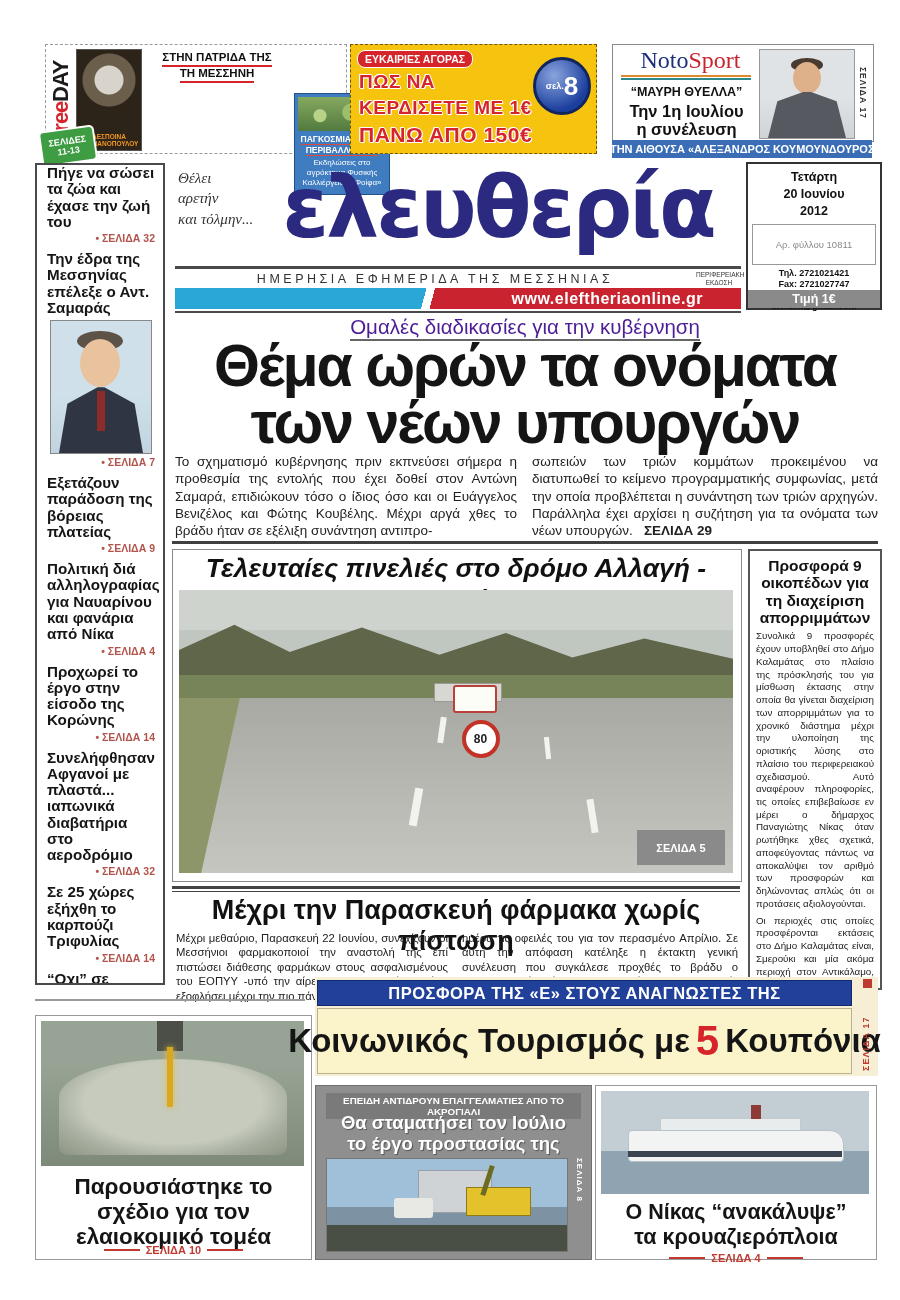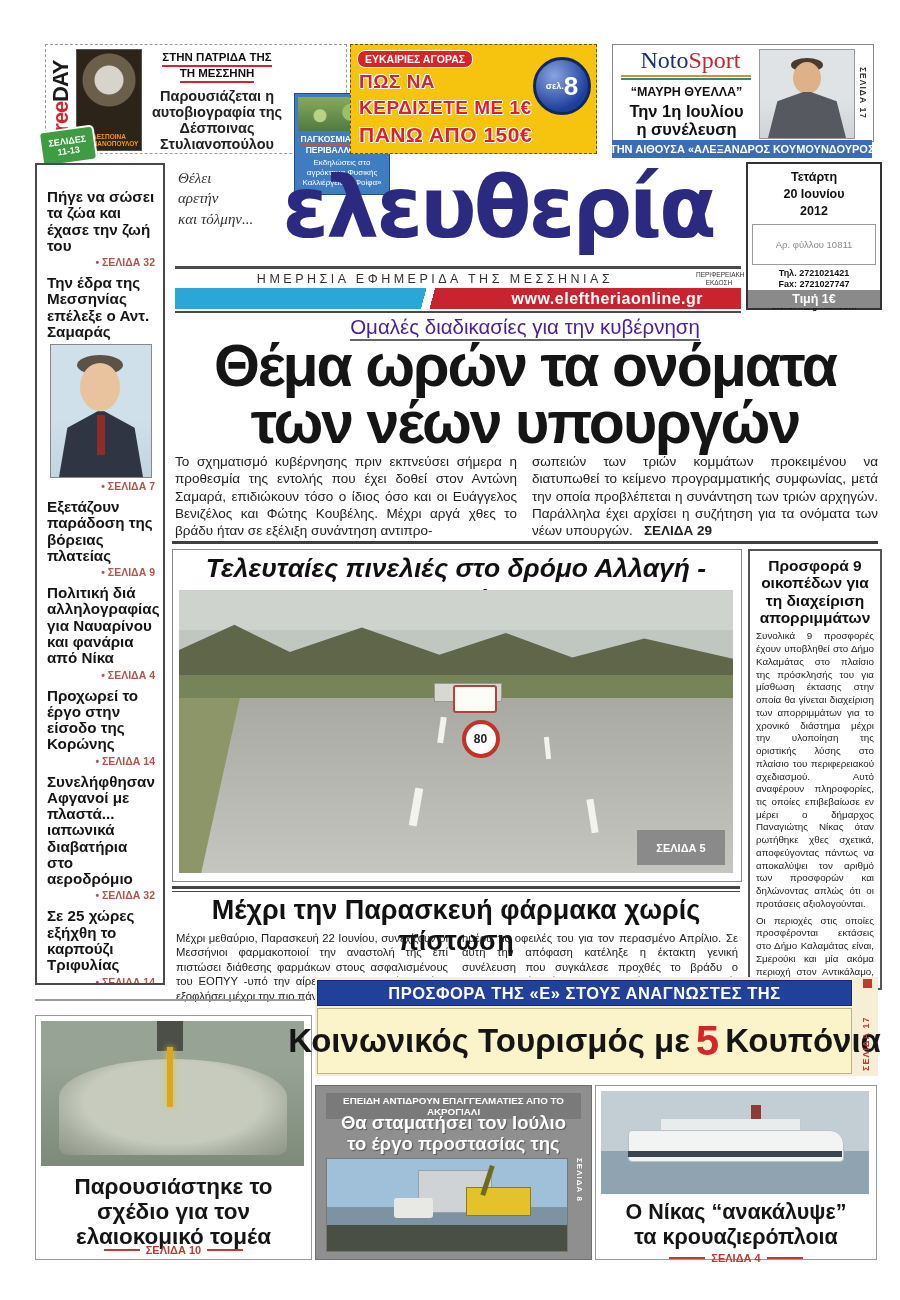--- a/index.html
+++ b/index.html
@@ -125,21 +125,21 @@
 
   
   .pharm-rule{left:172px;top:886px;width:568px;height:0;border-top:3px solid #444;border-bottom:1px solid #444;padding-top:2px;}
   .pharm-title{left:172px;top:895px;width:568px;text-align:center;font-weight:bold;font-size:27px;color:#111;}
   .pharm-col{top:931px;font-size:11.3px;line-height:1.28;text-align:justify;color:#222;}
   .pharm-col1{left:176px;width:272px;}
   .pharm-col2{left:462px;width:276px;}
 
   
   .sidebar{left:35px;top:163px;width:130px;height:822px;border:2px solid #4a4a4a;background:#fff;
-      padding:24px 8px 0 10px;box-sizing:border-box;overflow:hidden;}
+      padding:0 8px 0 10px;box-sizing:border-box;overflow:hidden;}
   .sb-text{font-weight:bold;font-size:15.2px;line-height:1.07;color:#151515;}
   .sb-page{text-align:right;font-size:10.5px;font-weight:bold;color:#b2544c;margin:2px 0 7px 0;}
   .sb-photo{width:100px;height:132px;margin:4px auto 0 auto;border:1px solid #888;position:relative;overflow:hidden;
       background:linear-gradient(180deg,#cfe0ea 0 55%,#c2d4e0);}
   .sb-photo .face{position:absolute;left:29px;top:18px;width:40px;height:48px;border-radius:50%;background:#e8c39e;}
   .sb-photo .hair{position:absolute;left:26px;top:10px;width:46px;height:20px;border-radius:50%;background:#5d5247;}
   .sb-photo .suit{position:absolute;left:8px;top:66px;width:84px;height:66px;background:#2f3542;
       clip-path:polygon(0 100%,10% 25%,46% 0,54% 0,90% 25%,100% 100%);}
   .sb-photo .tie{position:absolute;left:46px;top:70px;width:8px;height:40px;background:#8e2b2b;}
 
@@ -203,21 +203,20 @@
         <span>DAY</span>
     </div>
     <div class="abs freeday-cover">
       <div class="cover-title">ΔΕΣΠΟΙΝΑ ΣΤΥΛΙΑΝΟΠΟΥΛΟΥ</div>
     </div>
     <div class="abs freeday-text">
       <div class="freeday-kicker">
         <span>ΣΤΗΝ ΠΑΤΡΙΔΑ ΤΗΣ</span><br>
         <span>ΤΗ ΜΕΣΣΗΝΗ</span>
       </div>
-      <div class="freeday-body">Παρουσιάζεται η αυτοβιογραφία της Δέσποινας Στυλιανοπούλου</div>
     </div>
     <div class="abs env-box">
       <div class="abs env-photo"></div>
       <div class="abs env-title">
         <span>ΠΑΓΚΟΣΜΙΑ ΗΜΕΡΑ</span><br>
         <span>ΠΕΡΙΒΑΛΛΟΝΤΟΣ</span>
       </div>
       <div class="abs env-text">Εκδηλώσεις στο αγρόκτημα Φυσικής Καλλιέργειας «Φοίφα»</div>
     </div>
   </div>

